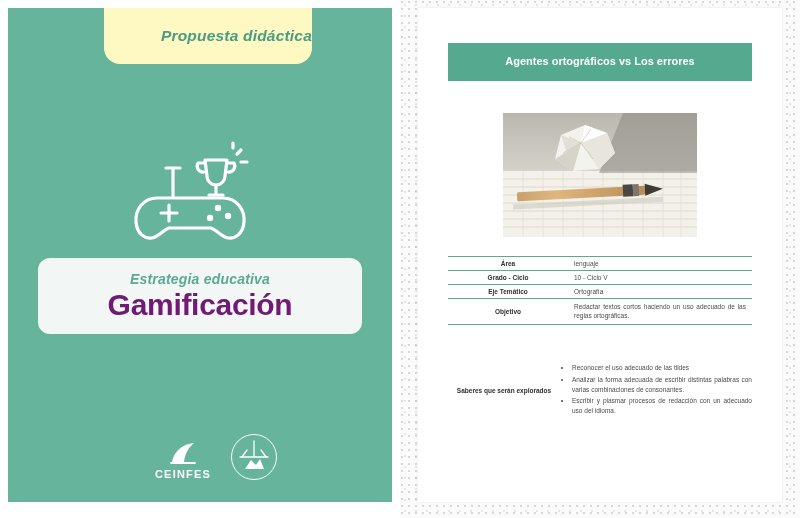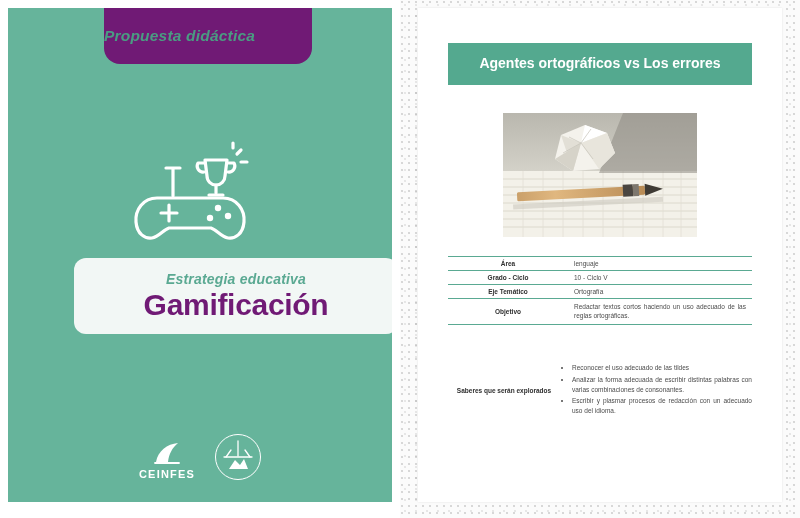--- a/index.html
+++ b/index.html
@@ -40,26 +40,26 @@
     height: 494px;
     background: #66b49b;
     overflow: hidden;
   }
   .cover-title-chip {
     position: absolute;
     left: 96px;
     top: 0;
     width: 208px;
     height: 56px;
-    background: #701a75;
+    background: #fef9c3;
     border-bottom-left-radius: 16px;
     border-bottom-right-radius: 16px;
     display: flex;
     align-items: center;
-    justify-content: flex-start;
+    justify-content: flex-end;
   }
   .cover-title-chip span {
     color: #4a9c82;
     font-size: 15.5px;
     font-style: italic;
     font-weight: bold;
     letter-spacing: 0.2px;
   }
 
   .console-wrap {
@@ -78,41 +78,40 @@
     left: 30px;
     top: 250px;
     width: 324px;
     height: 76px;
     background: #f2f7f5;
     border-radius: 12px;
     display: flex;
     flex-direction: column;
     align-items: center;
     justify-content: center;
-    margin-left: 36px;
   }
   .cover-strategy-box .eyebrow {
     color: #5aa992;
     font-size: 14px;
     font-style: italic;
     font-weight: bold;
     margin-bottom: 2px;
     letter-spacing: 0.2px;
   }
   .cover-strategy-box .main {
     color: #701a75;
     font-size: 30px;
     font-weight: bold;
     letter-spacing: -0.3px;
     line-height: 1.05;
   }
 
   .cover-logos {
     position: absolute;
-    left: 0;
+    left: 16px;
     bottom: 22px;
     width: 384px;
     display: flex;
     align-items: flex-end;
     justify-content: center;
     gap: 20px;
   }
   .logo-ceinfes {
     display: flex;
     flex-direction: column;
@@ -160,21 +159,21 @@
     left: 30px;
     top: 35px;
     width: 304px;
     background: #54a98f;
     padding: 12px 14px;
     box-sizing: border-box;
     text-align: center;
   }
   .doc-header span {
     color: #ffffff;
-    font-size: 14px;
+    font-size: 11px;
     font-weight: bold;
     line-height: 1.25;
     display: block;
   }
   .doc-photo {
     position: absolute;
     left: 85px;
     top: 105px;
     width: 194px;
     height: 124px;

